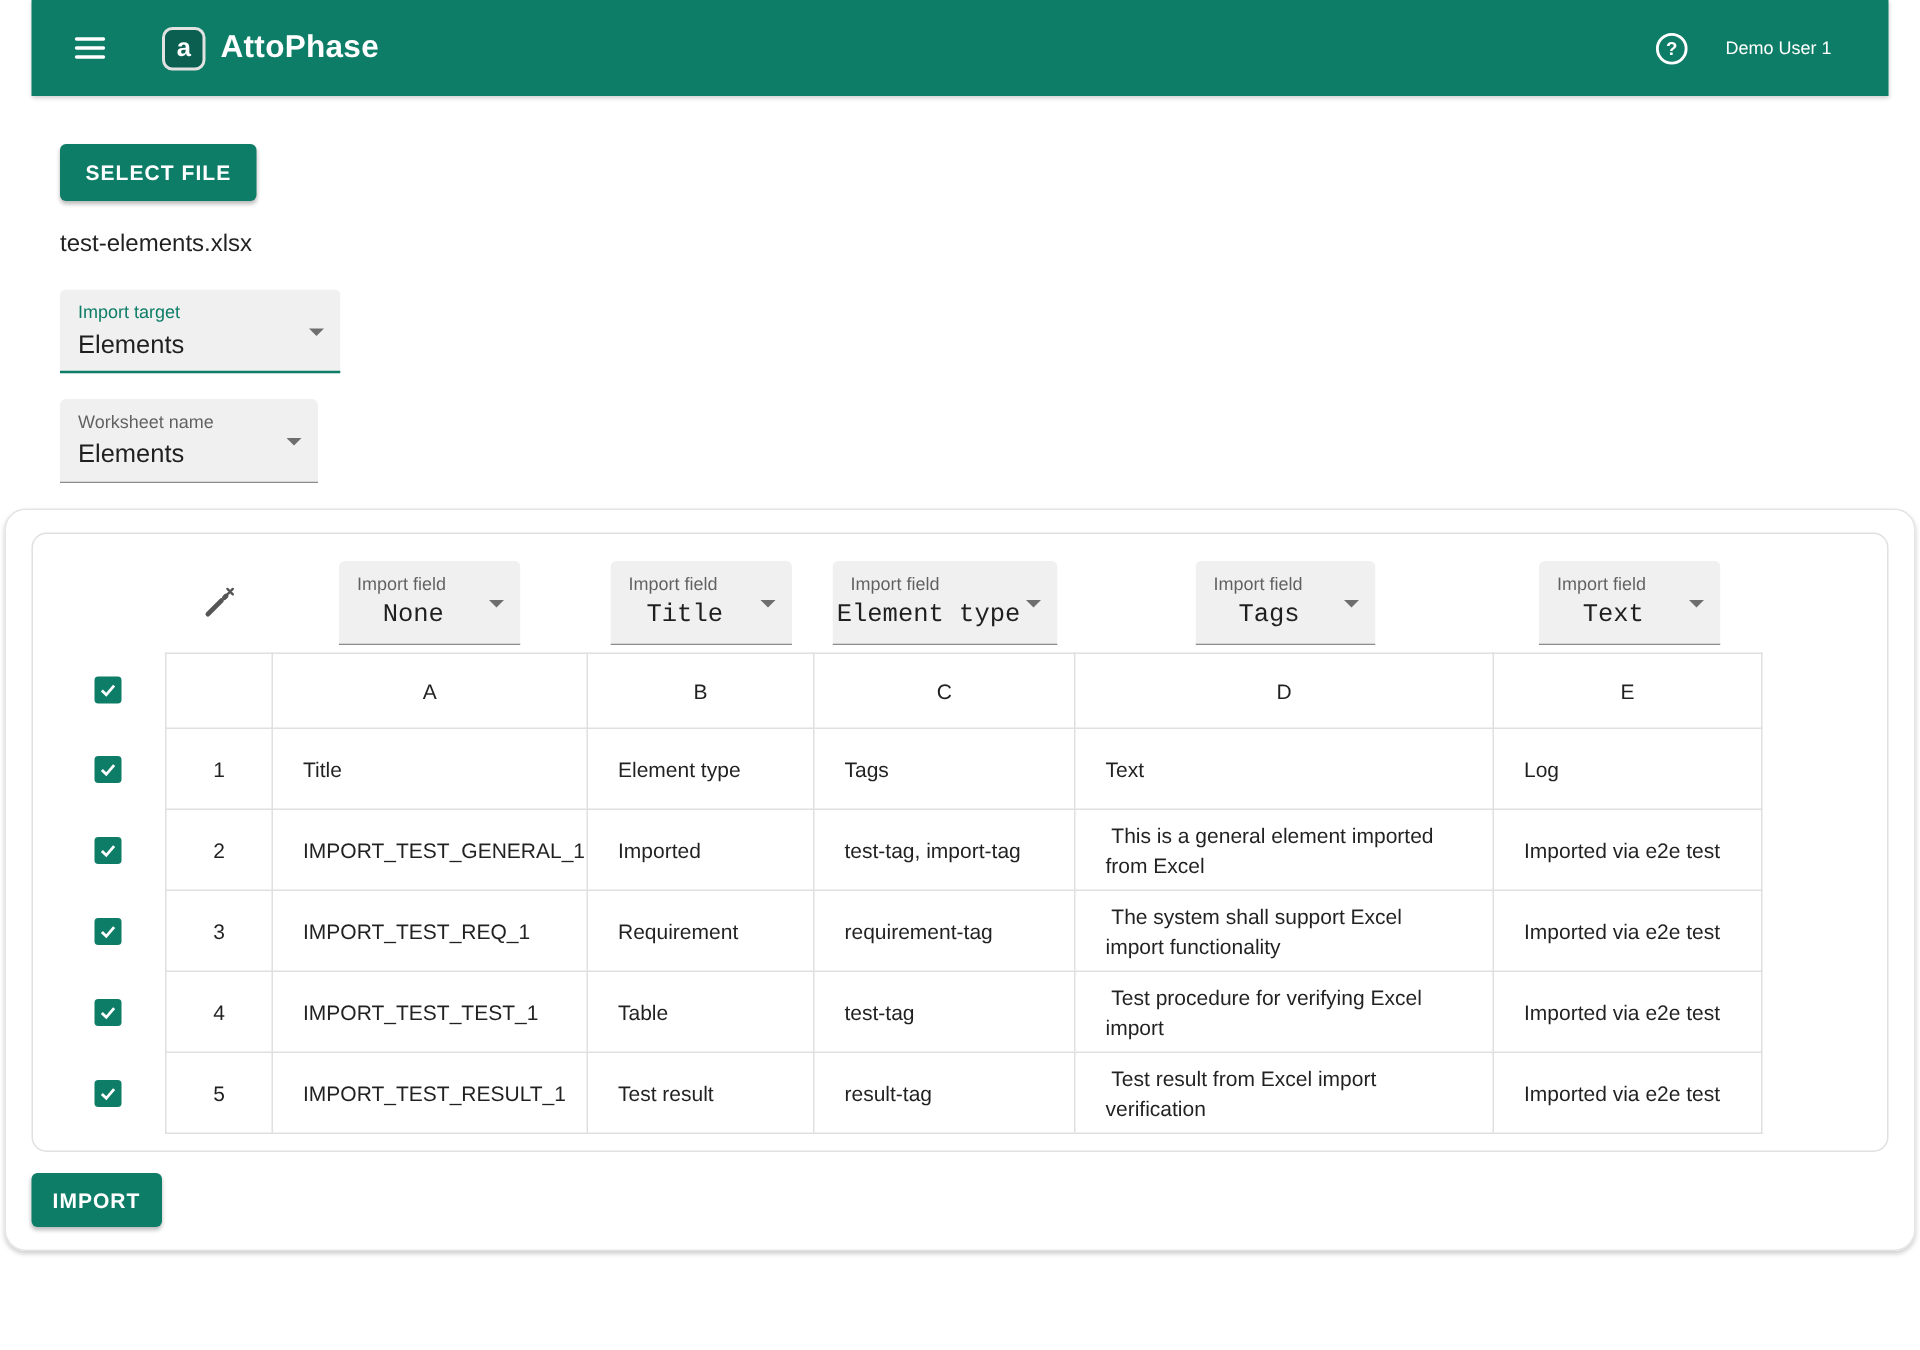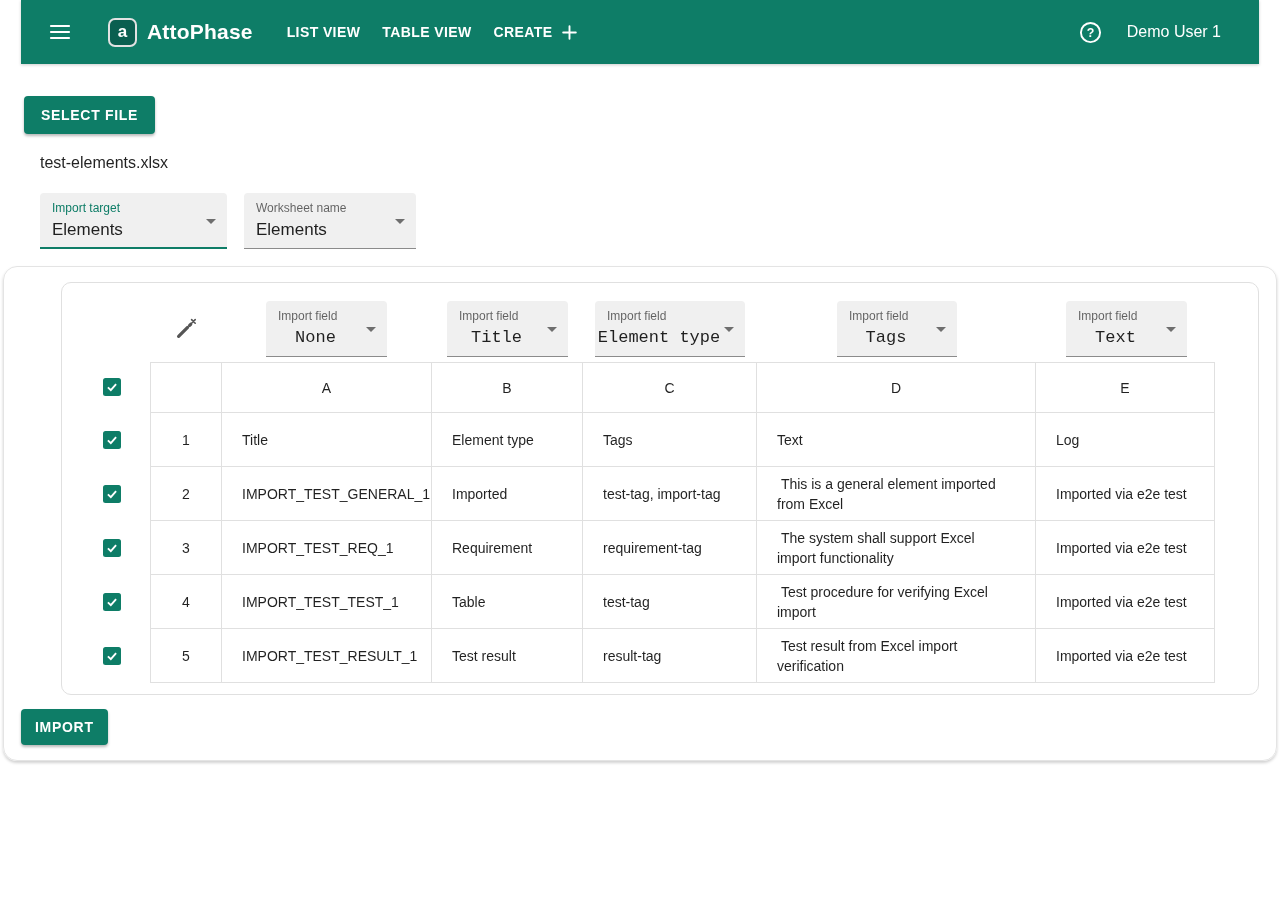--- a/index.html
+++ b/index.html
@@ -30,32 +30,32 @@
   }
   .brand { margin-left: 10px; font-size: 21px; font-weight: bold; letter-spacing: 0.2px; }
   .nav { display: flex; align-items: center; margin-left: 23px; }
   .nav-item {
     background: none; border: none; color: #fff; cursor: pointer;
     font-family: inherit; font-size: 14px; font-weight: bold; letter-spacing: 0.4px;
     text-transform: uppercase; padding: 8px 11px; display: flex; align-items: center; gap: 8px;
   }
   .spacer { flex: 1; }
   .help-btn { width: 24px; height: 24px; }
-  .username { margin-left: 24px; font-size: 16px; cursor: pointer; }
+  .username { margin-left: 24px; font-size: 12px; cursor: pointer; }
 
   
   .btn {
     background: #0e7d67; color: #fff; border: none; border-radius: 4px;
     font-family: inherit; font-size: 14px; font-weight: bold; letter-spacing: 0.7px;
     text-transform: uppercase; cursor: pointer;
     box-shadow: 0 2px 3px rgba(0,0,0,0.28);
   }
-  .select-file-btn { display: block; margin: 32px 0 0 24px; padding: 11px 17px; }
+  .select-file-btn { display: block; margin: 32px 0 0 40px; padding: 11px 17px; }
   .filename { margin: 20px 0 0 40px; font-size: 16px; }
-  .selects-row { margin: 21px 0 0 40px; display: flex; gap: 17px; }
+  .selects-row { margin: 21px 0 0 40px; display: flex; gap: 17px; flex-direction: column; }
 
   .mui-select {
     position: relative; height: 56px;
     background: #f0f0f0; border-radius: 4px 4px 0 0;
     border-bottom: 1px solid rgba(0,0,0,0.42); cursor: pointer;
   }
   .mui-select.focused { border-bottom: 2px solid #0e7d67; }
   .sel-label { position: absolute; top: 8px; left: 12px; font-size: 12px; color: rgba(0,0,0,0.6); white-space: nowrap; }
   .mui-select.focused .sel-label { color: #0e7d67; }
   .sel-value { position: absolute; top: 27px; left: 12px; right: 28px; font-size: 17px; color: rgba(0,0,0,0.87); white-space: nowrap; }
@@ -66,21 +66,21 @@
   }
   .w-target { width: 187px; }
   .w-sheet { width: 172px; }
 
   
   .card {
     margin: 17px 3px 0; border: 1px solid #e4e4e4; border-radius: 14px;
     box-shadow: 0 2px 3px rgba(0,0,0,0.18);
     padding: 15px 17px 15px;
   }
-  .panel { position: relative; border: 1px solid #e0e0e0; border-radius: 10px; height: 413px; margin-left: 40px; }
+  .panel { position: relative; border: 1px solid #e0e0e0; border-radius: 10px; height: 413px; }
 
   .wand-btn { position: absolute; left: 110px; top: 32px; width: 28px; height: 28px; }
 
   .map-select { position: absolute; top: 18px; }
   .map-select .sel-value { left: 0; right: 22px; text-align: center; font-family: Liberation Mono, monospace; }
   .map-none  { left: 204px;  width: 121px; }
   .map-title { left: 385px;  width: 121px; }
   .map-etype { left: 533px;  width: 150px; }
   .map-tags  { left: 775px;  width: 120px; }
   .map-text  { left: 1004px; width: 121px; }
@@ -116,36 +116,20 @@
 <header class="appbar">
   <button class="icon-btn menu-btn">
     <svg width="24" height="24" viewBox="0 0 24 24">
         <path d="M3 6h18M3 12h18M3 18h18" stroke="#fff" stroke-width="2.2" stroke-linecap="round"></path>
       </svg>
   </button>
   <div class="logo-box">
     <span>a</span>
   </div>
   <div class="brand">AttoPhase</div>
-  <nav class="nav">
-    <button class="nav-item">
-      <span>List view</span>
-    </button>
-    <button class="nav-item">
-      <span>Table view</span>
-    </button>
-    <button class="nav-item">
-      <span>Create</span>
-      <span style="display:flex;">
-        <svg width="19" height="19" viewBox="0 0 24 24">
-            <path d="M12 4v16M4 12h16" stroke="#fff" stroke-width="2.4" stroke-linecap="round"></path>
-          </svg>
-      </span>
-    </button>
-  </nav>
   <div class="spacer"></div>
   <button class="icon-btn help-btn">
     <svg width="23" height="23" viewBox="0 0 24 24">
       <circle cx="12" cy="12" r="10" fill="none" stroke="#fff" stroke-width="2"></circle>
       <text x="12" y="16.6" text-anchor="middle" font-size="13" font-weight="bold" fill="#fff">?</text>
     </svg>
   </button>
   <div class="username">Demo User 1</div>
 </header>
 

